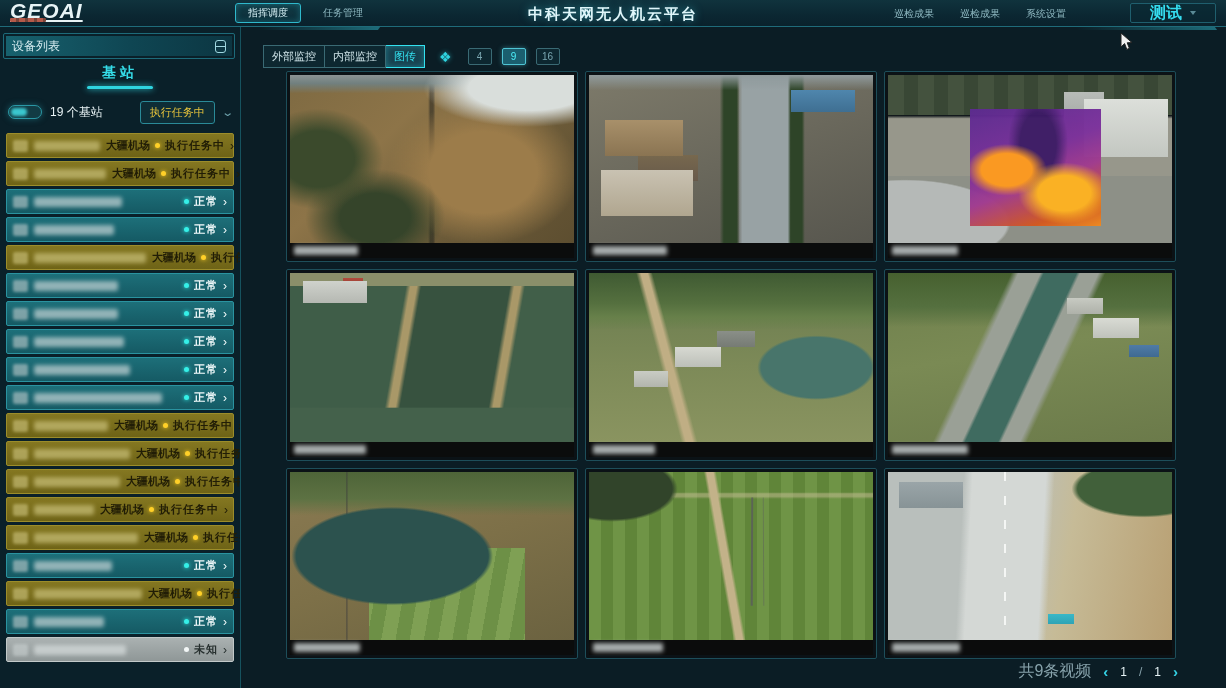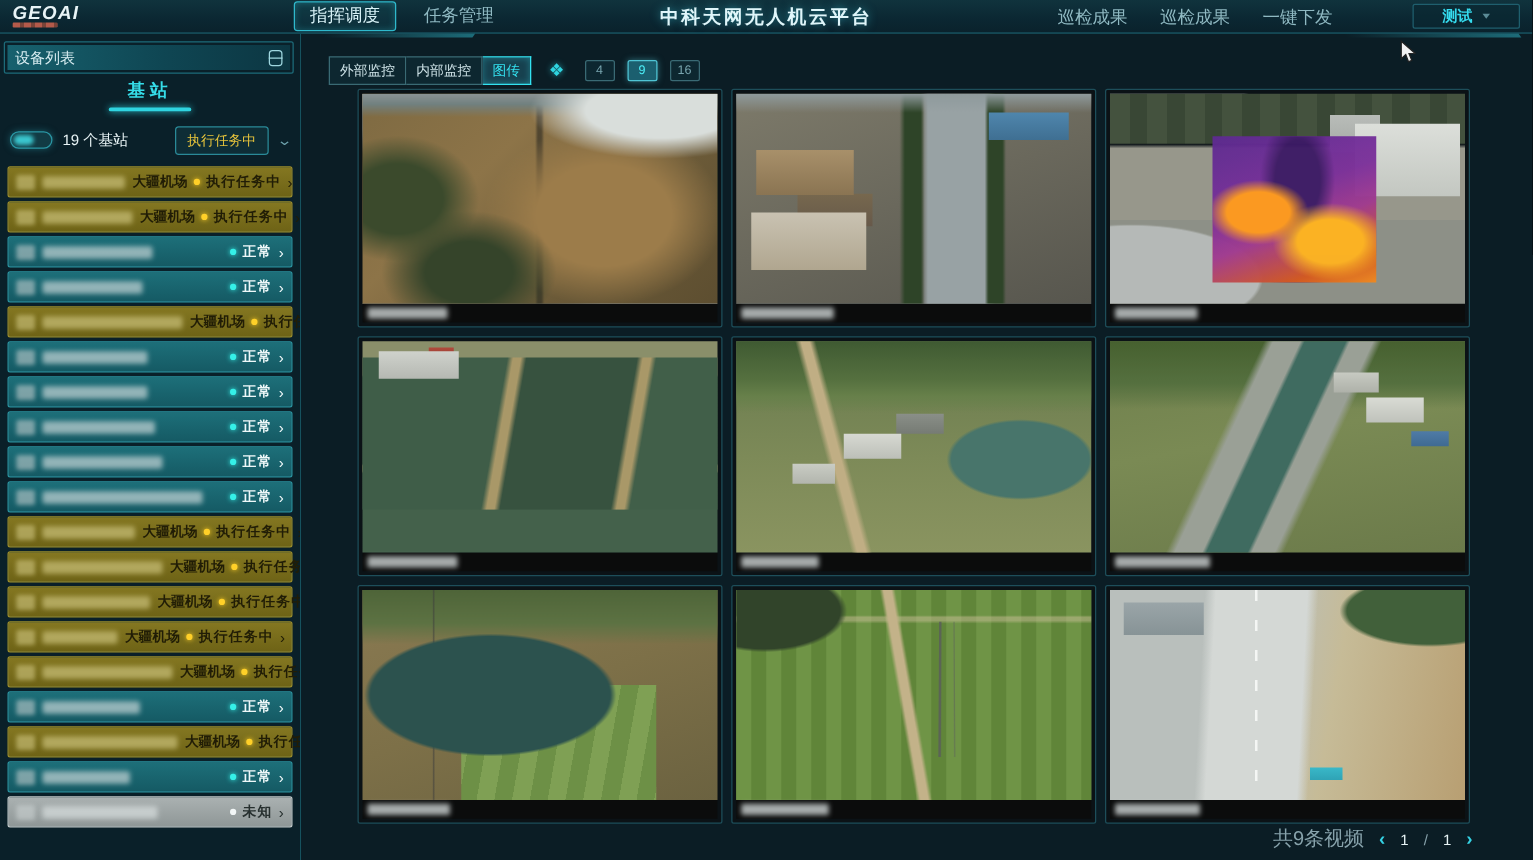--- a/index.html
+++ b/index.html
@@ -4,33 +4,33 @@
 <style>
   html,body{margin:0;padding:0;background:#03090c;}
   *{box-sizing:border-box;font-family:"Liberation Sans","DejaVu Sans",sans-serif;}
   .app{position:relative;width:1226px;height:688px;background:#081820;overflow:hidden;}
 
   
   .topbar{position:absolute;left:0;top:0;width:100%;height:27px;
     background:linear-gradient(180deg,#10333d 0%,#0b2732 60%,#0a222c 100%);
     border-bottom:1px solid #1f6b7a;display:flex;align-items:center;}
   .logo-wrap{display:flex;flex-direction:column;justify-content:center;margin-left:10px;width:150px;}
-  .logo{color:#e8f4f6;font-weight:bold;font-size:15px;letter-spacing:1px;line-height:13px;font-style:italic;}
+  .logo{color:#e8f4f6;font-weight:bold;font-size:21px;letter-spacing:1px;line-height:13px;font-style:italic;text-decoration:underline;}
   .logo-sub{margin-top:1px;width:36px;height:4px;border-radius:1px;
     background:repeating-linear-gradient(90deg,#b45a4a 0 6px,#7a4338 6px 9px);filter:blur(.6px);}
   .nav-left{display:flex;align-items:center;gap:22px;margin-left:75px;}
-  .nav-item{font-size:14px;color:#8fb9c2;cursor:default;white-space:nowrap;filter:blur(.4px);}
+  .nav-item{font-size:10px;color:#8fb9c2;cursor:default;white-space:nowrap;filter:blur(.4px);}
   .nav-item.active{color:#d8f2f7;border:1px solid #2fb9cc;border-radius:3px;padding:2px 12px;
     background:rgba(47,185,204,.08);box-shadow:0 0 6px rgba(47,185,204,.35) inset;}
   .app-title{position:absolute;left:50%;top:0;transform:translateX(-50%);height:27px;line-height:27px;
     font-size:15px;font-weight:bold;letter-spacing:2px;color:#dff6fa;text-shadow:0 0 8px rgba(64,220,240,.55);}
   .nav-right{position:absolute;right:160px;top:0;height:27px;display:flex;align-items:center;gap:26px;}
   .user-box{position:absolute;right:10px;top:3px;height:20px;min-width:86px;border:1px solid #1f5f6e;
     border-radius:2px;background:rgba(10,40,50,.6);display:flex;align-items:center;justify-content:center;gap:8px;}
-  .user-label{color:#35dcef;font-size:12px;font-weight:bold;}
+  .user-label{color:#35dcef;font-size:16px;font-weight:bold;}
   .user-caret{width:0;height:0;border-left:3px solid transparent;border-right:3px solid transparent;border-top:4px solid #5b8b96;}
 
   
   .sidebar{position:absolute;left:0;top:27px;bottom:0;width:241px;background:#0a2029;
     border-right:1px solid #16525e;display:flex;flex-direction:column;}
   .side-head-frame{margin:6px 5px 0 3px;border:1px solid #1d6b7a;border-radius:2px;padding:2px;}
   .side-head{height:20px;background:linear-gradient(90deg,#17616e 0%,#0f4653 55%,#0c3642 100%);
     display:flex;align-items:center;justify-content:space-between;padding:0 6px;}
   .side-head-label{color:#d9eef2;font-size:12px;filter:blur(.4px);}
   .list-icon{width:11px;height:13px;border:1px solid #9fd7e0;border-radius:3px;position:relative;}
@@ -182,21 +182,21 @@
       <div class="logo-sub"></div>
     </div>
     <div class="nav-left">
       <div class="nav-item active">指挥调度</div>
       <div class="nav-item">任务管理</div>
     </div>
     <div class="app-title">中科天网无人机云平台</div>
     <div class="nav-right">
       <div class="nav-item">巡检成果</div>
       <div class="nav-item">巡检成果</div>
-      <div class="nav-item">一键下发</div>
+      <div class="nav-item">系统设置</div>
     </div>
     <div class="user-box">
       <span class="user-label">测试</span>
       <span class="user-caret"></span>
     </div>
   </div>
 
   <div class="sidebar">
     <div class="side-head-frame">
       <div class="side-head">

